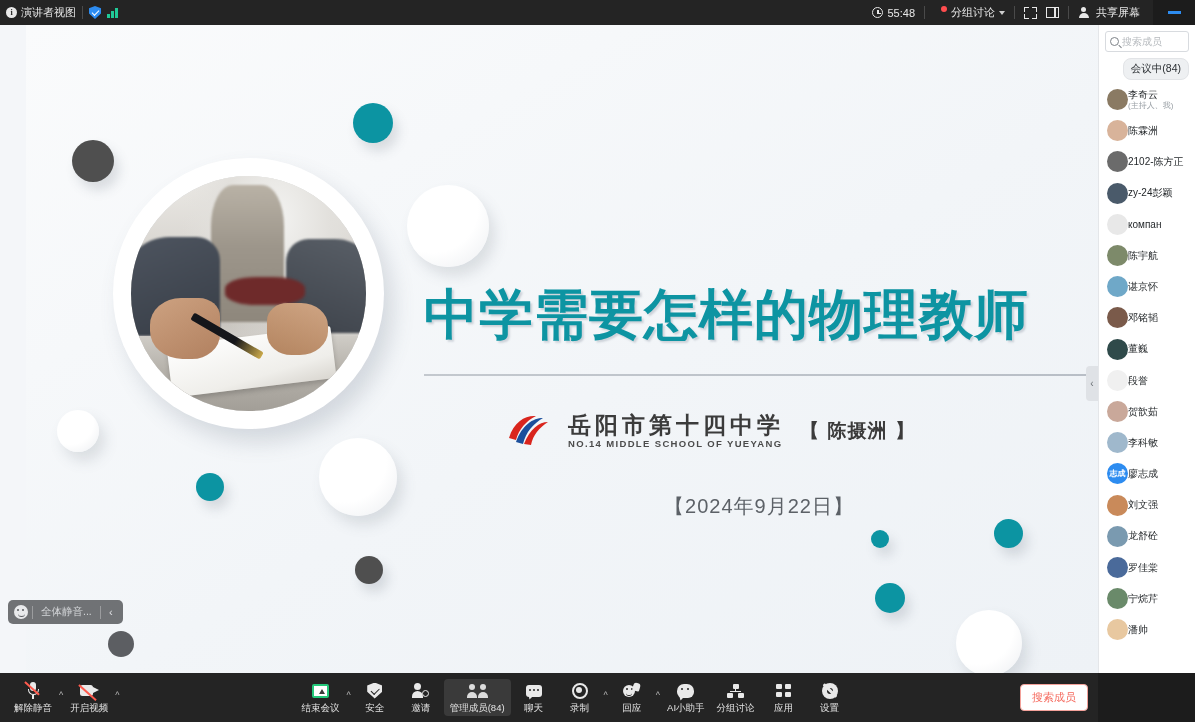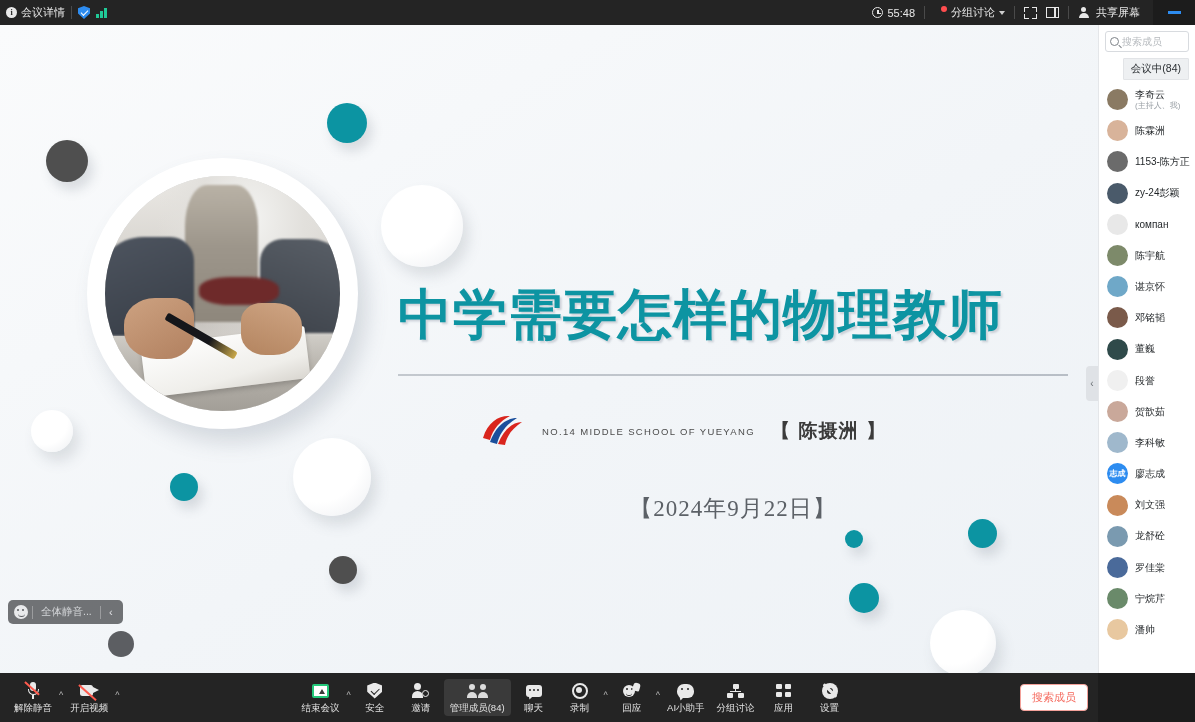--- a/index.html
+++ b/index.html
@@ -73,21 +73,21 @@
     width: 42px; height: 25px; background: #1c1c1c;
     display: flex; align-items: center; justify-content: center; cursor: pointer;
   }
   .win-min i { display:block; width: 13px; height: 3px; background: #2d8cf0; }
 
   
   .stage {
     position: absolute; top: 25px; left: 0; width: 1098px; height: 648px;
     background: #f4f6f9; overflow: hidden;
   }
-  .slide { position: absolute; inset: 0; background: linear-gradient(150deg,#fafbfc 0%,#f2f5f8 55%,#eef2f6 100%); }
+  .slide { position: absolute; inset: 0; background: linear-gradient(150deg,#fafbfc 0%,#f2f5f8 55%,#eef2f6 100%); margin-left: 26px; }
 
   .deco { position: absolute; border-radius: 50%; }
   .deco.teal { background: #0c94a2; }
   .deco.dark { background: #4f4f4f; }
   .deco.white { background: radial-gradient(circle at 32% 28%, #ffffff 0%, #ffffff 55%, #eceef1 100%);
                 box-shadow: 6px 9px 14px rgba(90,100,115,0.17); }
   .deco.shadow { box-shadow: 5px 8px 12px rgba(80,90,105,0.18); }
 
   .photo-ring {
     position: absolute; left: 87px; top: 133px; width: 271px; height: 271px;
@@ -134,25 +134,25 @@
   }
   .title-rule { position: absolute; left: 398px; top: 349px; width: 670px; height: 2px;
     background: linear-gradient(90deg,#c3c8ce,#b8bec6); }
 
   .school-row { position: absolute; left: 480px; top: 388px; display: flex; align-items: center; gap: 16px; }
   .school-logo { width: 46px; height: 36px; position: relative; }
   .school-name-cn {
     font-family: "DejaVu Sans", sans-serif;
     font-size: 23px; font-weight: bold; color: #3b3b3b; letter-spacing: 4px; line-height: 1.05;
   }
-  .school-name-en { font-size: 9.5px; font-weight: normal; color: #4b4b4b; letter-spacing: 1.35px; text-align: right; }
+  .school-name-en { font-size: 9.5px; font-weight: bold; color: #4b4b4b; letter-spacing: 1.35px; }
   .presenter { font-family: "DejaVu Sans", sans-serif; font-size: 19px; font-weight: bold; color: #3b3b3b; letter-spacing: 1px; }
   .slide-date {
     position: absolute; left: 398px; top: 468px; width: 670px; text-align: center;
-    font-family: Liberation Serif, serif; font-size: 23px; color: #5c6167; letter-spacing: 1px;
+    font-family: Liberation Sans, sans-serif; font-size: 20px; color: #5c6167; letter-spacing: 1px;
   }
 
   
   .float-chat {
     position: absolute; left: 8px; top: 575px; height: 24px;
     display: flex; align-items: center; gap: 0;
     background: rgba(90,92,96,0.86); border-radius: 5px; padding: 0 2px;
   }
   .fc-emoji { width: 22px; height: 22px; display:flex; align-items:center; justify-content:center; }
   .fc-emoji .face { width: 14px; height: 14px; border-radius: 50%; background: #e9eaec; position: relative; }
@@ -186,25 +186,25 @@
   }
   .mag { width: 9px; height: 9px; border: 1.3px solid #7d8288; border-radius: 50%; position: relative; flex: none; }
   .mag::after { content:""; position:absolute; right:-3.5px; bottom:-2.5px; width:4px; height:1.3px; background:#7d8288; transform: rotate(45deg); }
   .panel-search input {
     border: none; outline: none; font-size: 10px; color: #3c4043; width: 100%;
     font-family: "Liberation Sans", sans-serif; background: transparent;
   }
   .panel-search input::placeholder { color: #b6babe; }
   .tab-row { display: flex; justify-content: flex-end; padding: 2px 6px 4px 6px; }
   .tab-pill {
-    font-size: 10.5px; color: #2b2f33; padding: 3px 7px; border-radius: 1px; background: #eef0f2;
+    font-size: 10.5px; color: #2b2f33; padding: 3px 7px; border-radius: 8px; background: #eef0f2;
     border: 1px solid #e2e4e7; cursor: pointer; white-space: nowrap;
   }
   .plist { flex: 1; overflow: hidden; padding-left: 8px; }
-  .prow { display: flex; align-items: center; gap: 7px; height: 31.2px; cursor: pointer; }
+  .prow { display: flex; align-items: center; height: 31.2px; cursor: pointer; }
   .avt { width: 21px; height: 21px; border-radius: 50%; flex: none; overflow: hidden;
          display:flex; align-items:center; justify-content:center; font-size:8px; color:#fff; font-weight:bold; }
   .pname { font-size: 10px; color: #1f2326; white-space: nowrap; line-height: 1.15; }
   .psub { font-size: 8px; color: #9aa0a6; white-space: nowrap; line-height: 1.15; }
   .panel-bottom {
     height: 48px; border-top: 1px solid #e4e6e9;
     display: flex; align-items: center; justify-content: center; background: #fff;
   }
   .btn-mute-all {
     font-size: 10.5px; color: #33373b; border: 1px solid #ccd0d4; border-radius: 3px;
@@ -289,21 +289,21 @@
 </style>
 </head>
 <body>
 
 <div id="app">
 
   <div class="topbar">
     <div class="tb-left">
       <div class="tb-item">
         <span class="info-dot">i</span>
-        <span>会议详情</span>
+        <span>演讲者视图</span>
       </div>
       <div class="tb-sep"></div>
       <span class="shield-ico"></span>
       <span class="sig-ico">
           <i></i>
           <i></i>
           <i></i>
         </span>
     </div>
 
@@ -374,20 +374,21 @@
 
       <div class="school-row">
         <div class="school-logo">
           <svg viewBox="0 0 46 36" width="46" height="36" aria-hidden="true">
             <path d="M3 25 C8 8, 20 2, 30 3 C20 8, 13 16, 10 27 Z" fill="#d9251d"></path>
             <path d="M10 29 C16 12, 27 5, 37 5 C27 11, 20 19, 17 31 Z" fill="#1b4f9c"></path>
             <path d="M18 31 C24 16, 33 9, 42 9 C33 15, 27 22, 25 32 Z" fill="#d9251d"></path>
           </svg>
         </div>
         <div>
+          <div class="school-name-cn">岳阳市第十四中学</div>
           <div class="school-name-en">NO.14 MIDDLE SCHOOL OF YUEYANG</div>
         </div>
         <div class="presenter">【 陈摄洲 】</div>
       </div>
 
       <div class="slide-date">【2024年9月22日】</div>
     </div>
 
     <div class="float-chat">
       <span class="fc-emoji">
@@ -418,21 +419,21 @@
             <div class="pname">李奇云</div>
             <div class="psub">(主持人、我)</div>
           </div>
         </div>
       <div class="prow">
           <div class="avt" style="background:#d8b39a"></div>
           <div class="pname">陈霖洲</div>
         </div>
       <div class="prow">
           <div class="avt" style="background:#6b6b6b"></div>
-          <div class="pname">1153-陈方正</div>
+          <div class="pname">2102-陈方正</div>
         </div>
       <div class="prow">
           <div class="avt" style="background:#4a5a6a"></div>
           <div class="pname">zy-24彭颖</div>
         </div>
       <div class="prow">
           <div class="avt" style="background:#e8e8e8"></div>
           <div class="pname">компан</div>
         </div>
       <div class="prow">

